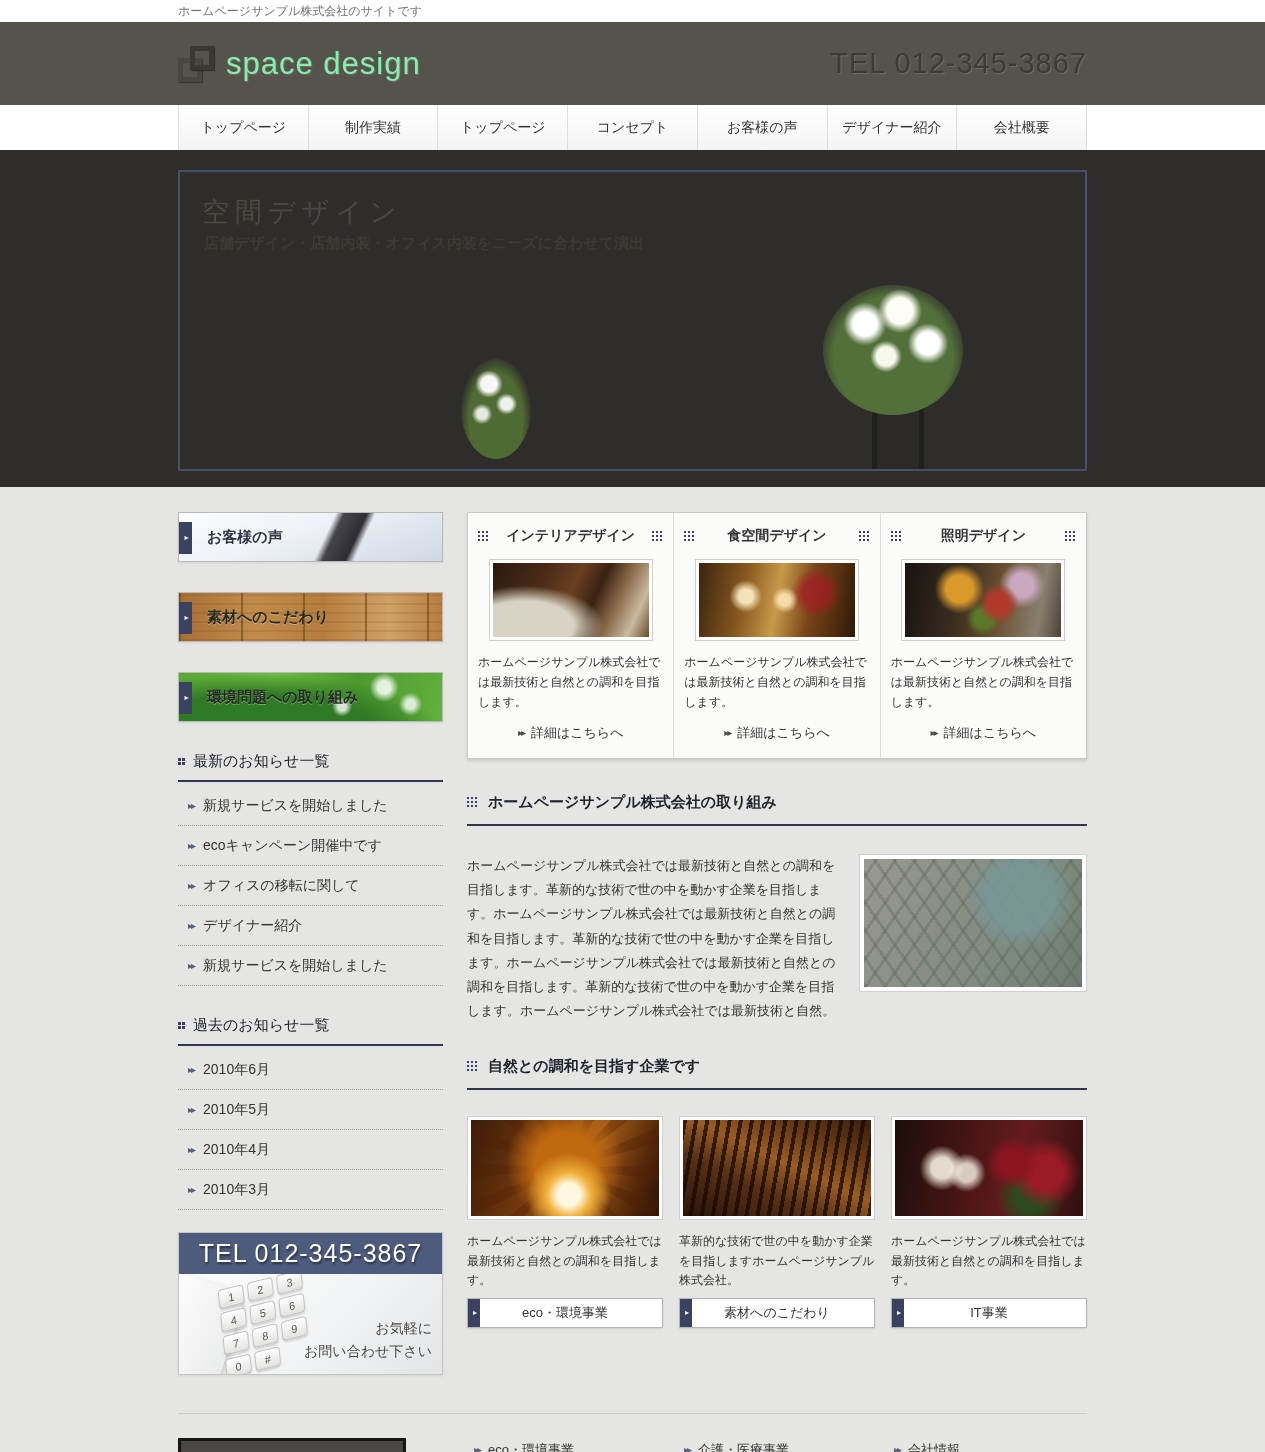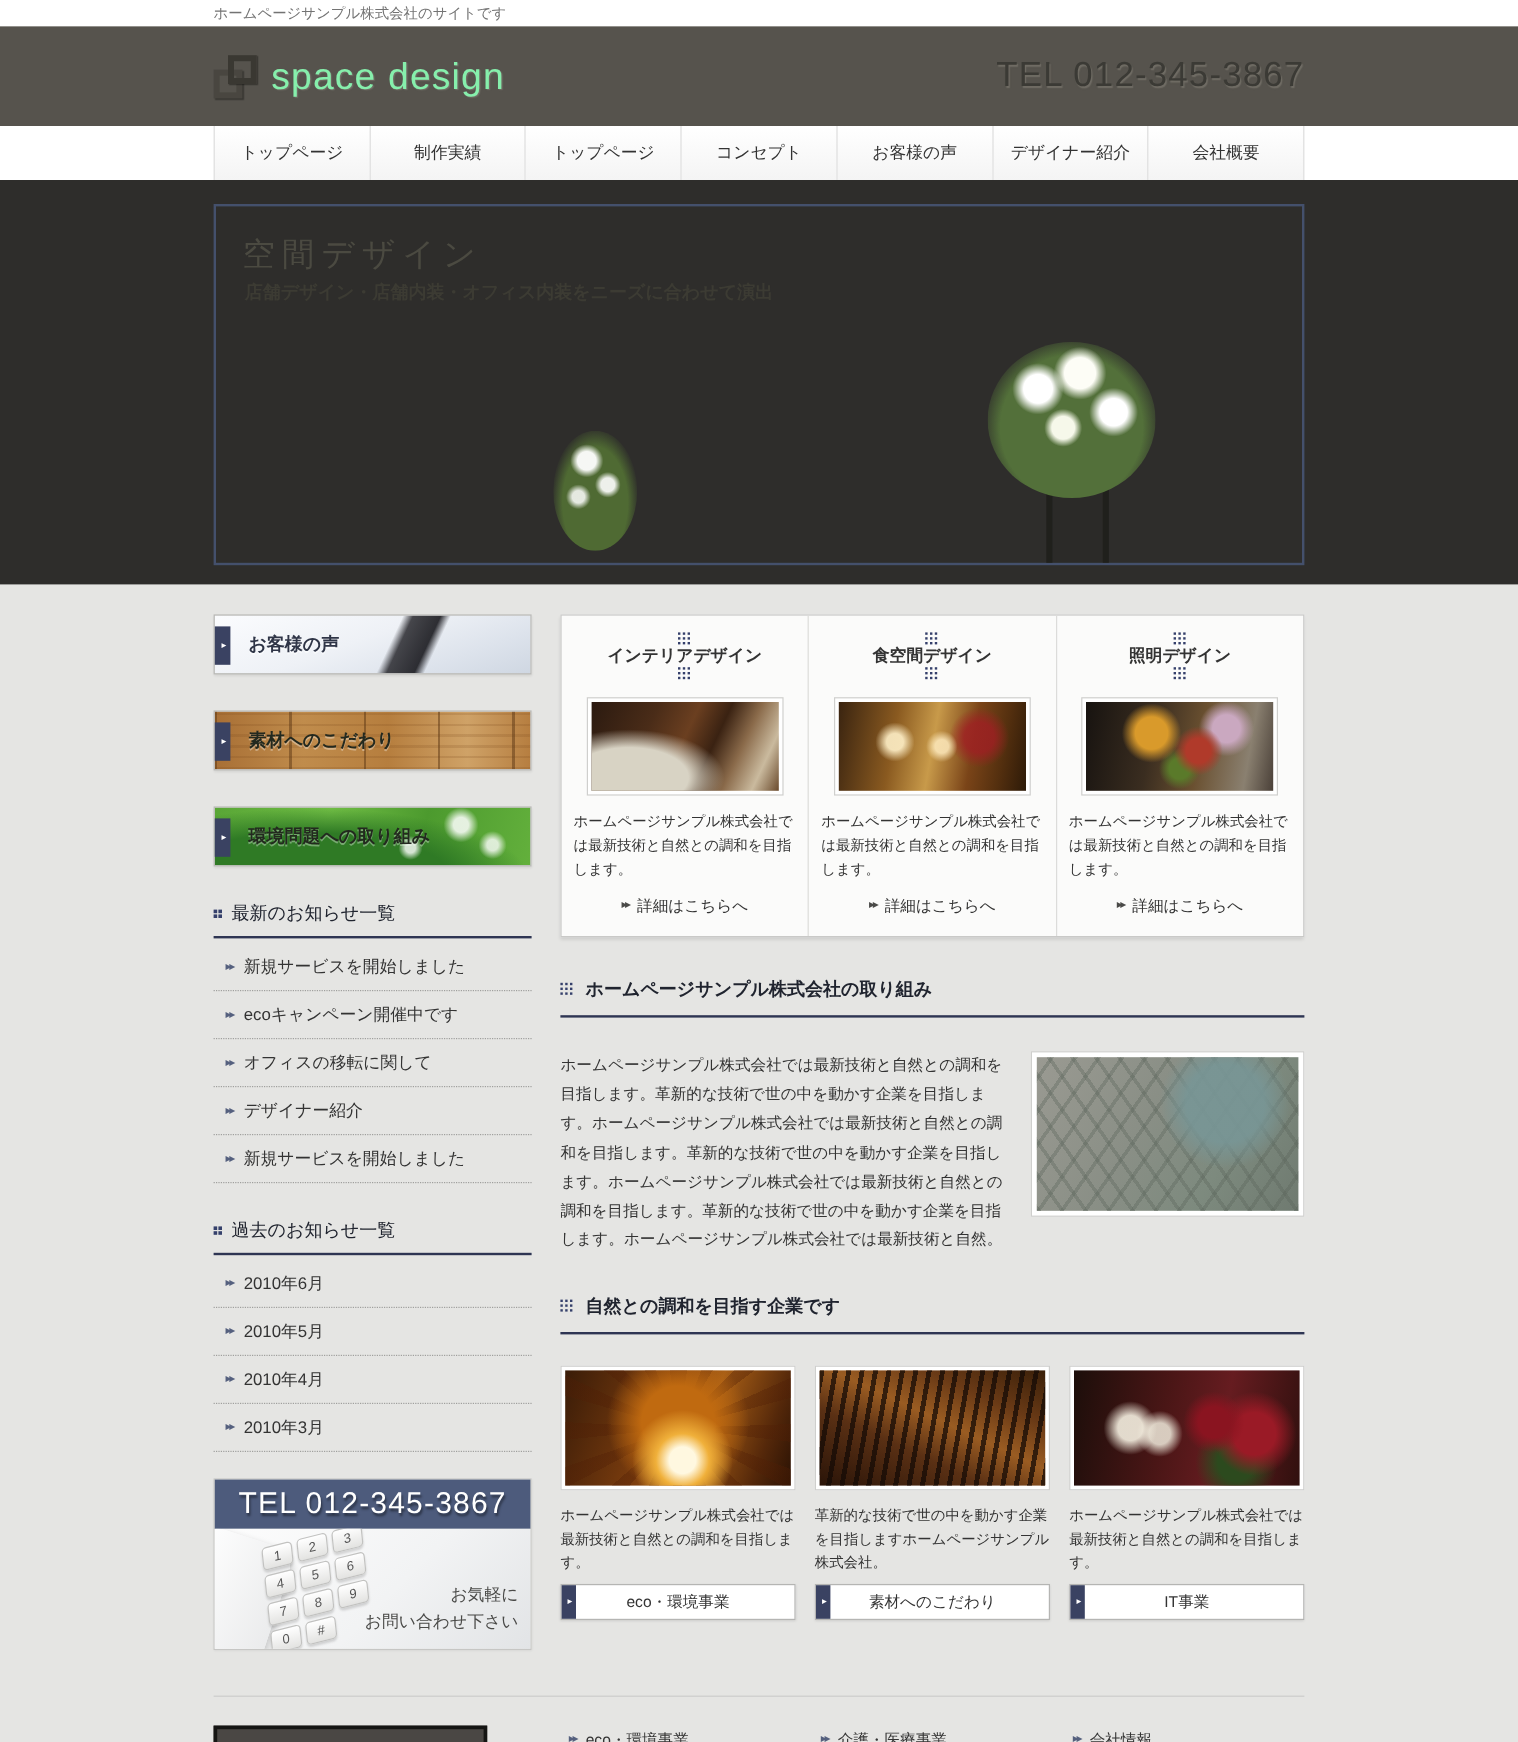--- a/index.html
+++ b/index.html
@@ -153,21 +153,21 @@
     box-shadow:0 2px 2px rgba(0,0,0,.15);
   }
   .tel-note { position:absolute; right:10px; bottom:12px; text-align:right; font-size:14px; color:#4a4a48; line-height:1.6; }
 
   
   .design-box {
     display:flex; background:#fbfbfa; border:1px solid #c9c9c7; box-shadow:0 2px 3px rgba(0,0,0,.12);
   }
   .design-col { flex:1; padding:14px 10px 12px 10px; }
   .design-col + .design-col { border-left:1px solid #dcdcda; }
-  .design-col-head { display:flex; align-items:center; justify-content:space-between; margin-bottom:14px;flex-direction:column; }
+  .design-col-head { display:flex; align-items:center; justify-content:space-between; margin-bottom:14px; }
   .design-col-head .ttl { font-size:14px; font-weight:bold; color:#333; }
   .icon-grid9 { display:inline-block; width:11px; height:11px; position:relative; flex:0 0 11px; }
   .icon-grid9 i { position:absolute; width:2px; height:2px; background:#35406b; }
   .icon-grid9 i:nth-child(1){left:0;top:0;} .icon-grid9 i:nth-child(2){left:4px;top:0;} .icon-grid9 i:nth-child(3){left:8px;top:0;}
   .icon-grid9 i:nth-child(4){left:0;top:4px;} .icon-grid9 i:nth-child(5){left:4px;top:4px;} .icon-grid9 i:nth-child(6){left:8px;top:4px;}
   .icon-grid9 i:nth-child(7){left:0;top:8px;} .icon-grid9 i:nth-child(8){left:4px;top:8px;} .icon-grid9 i:nth-child(9){left:8px;top:8px;}
   .design-img { width:164px; height:82px; margin:0 auto 12px auto; background:#fff; border:1px solid #cfcfcd; padding:3px; }
   .design-img .ph { width:100%; height:100%; }
   .ph-interior {
     background:

